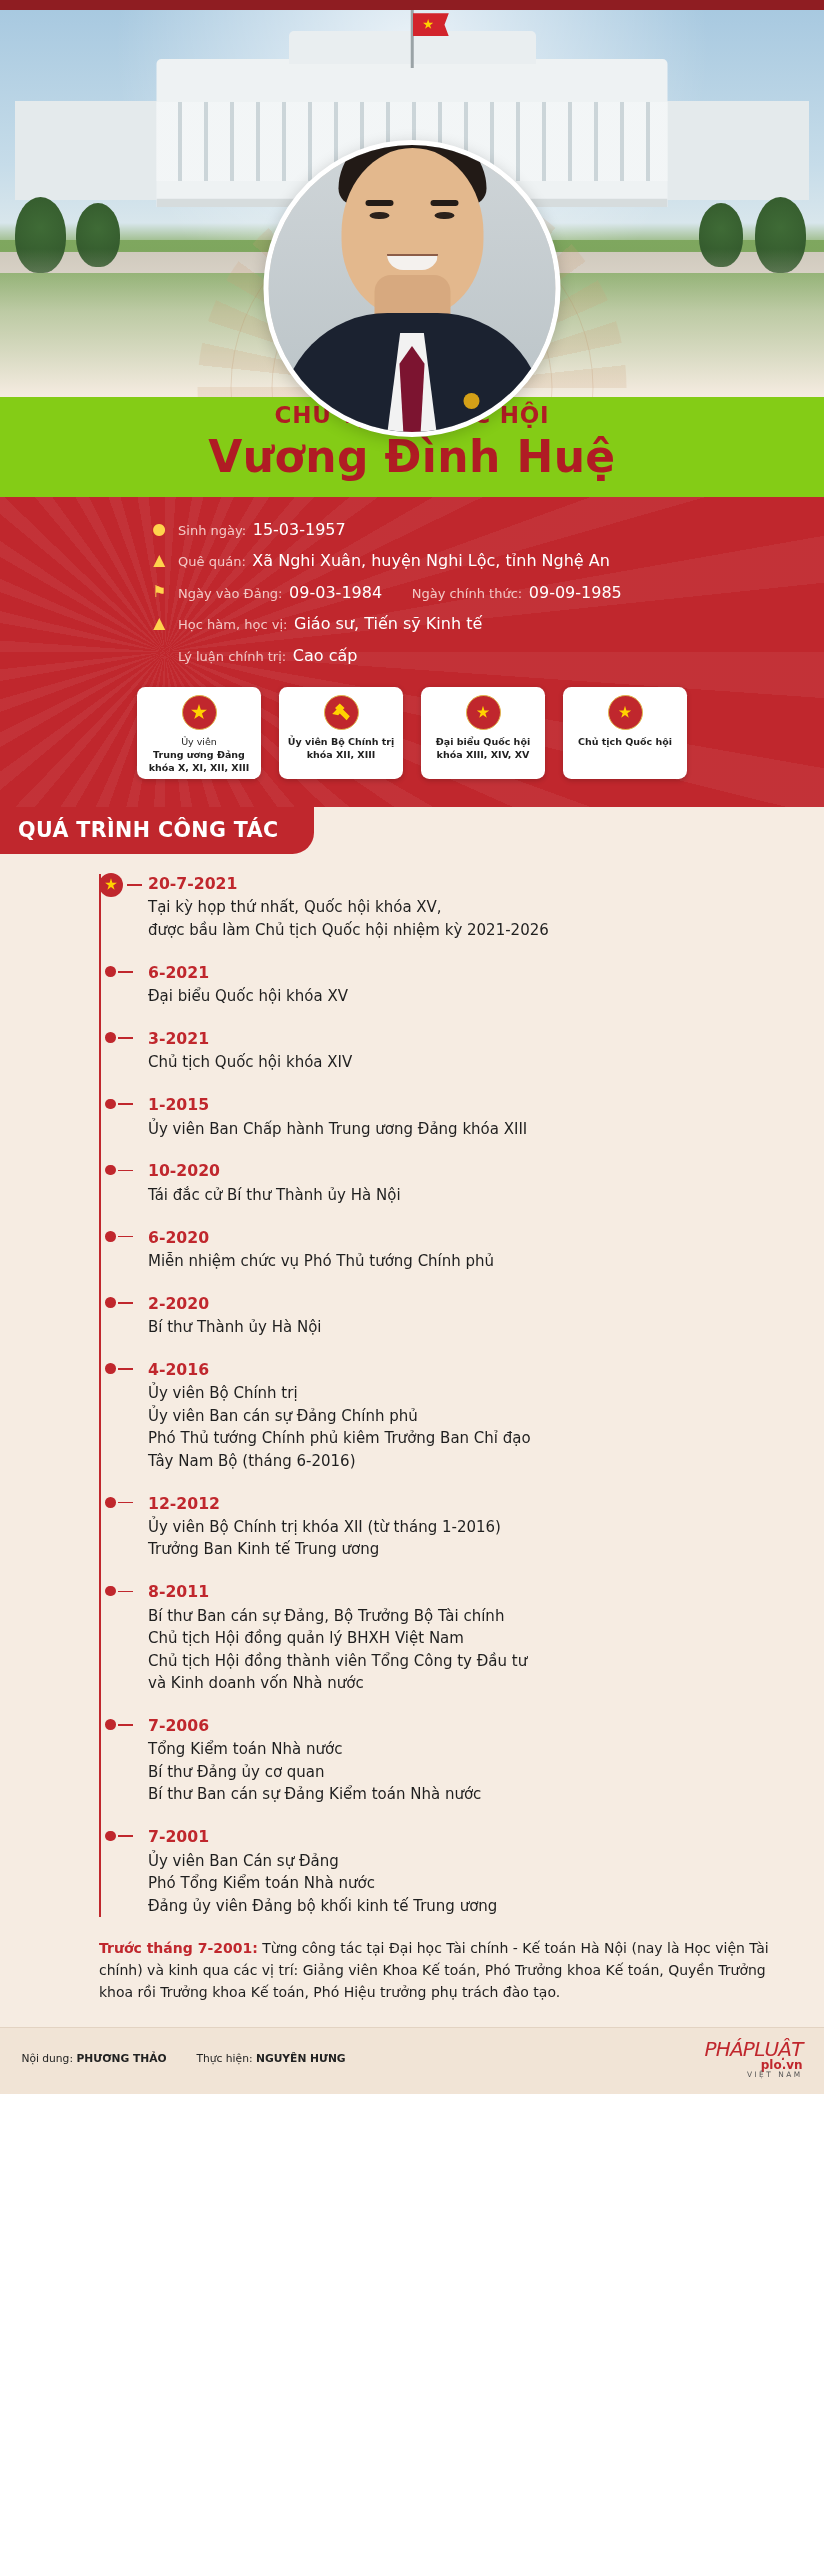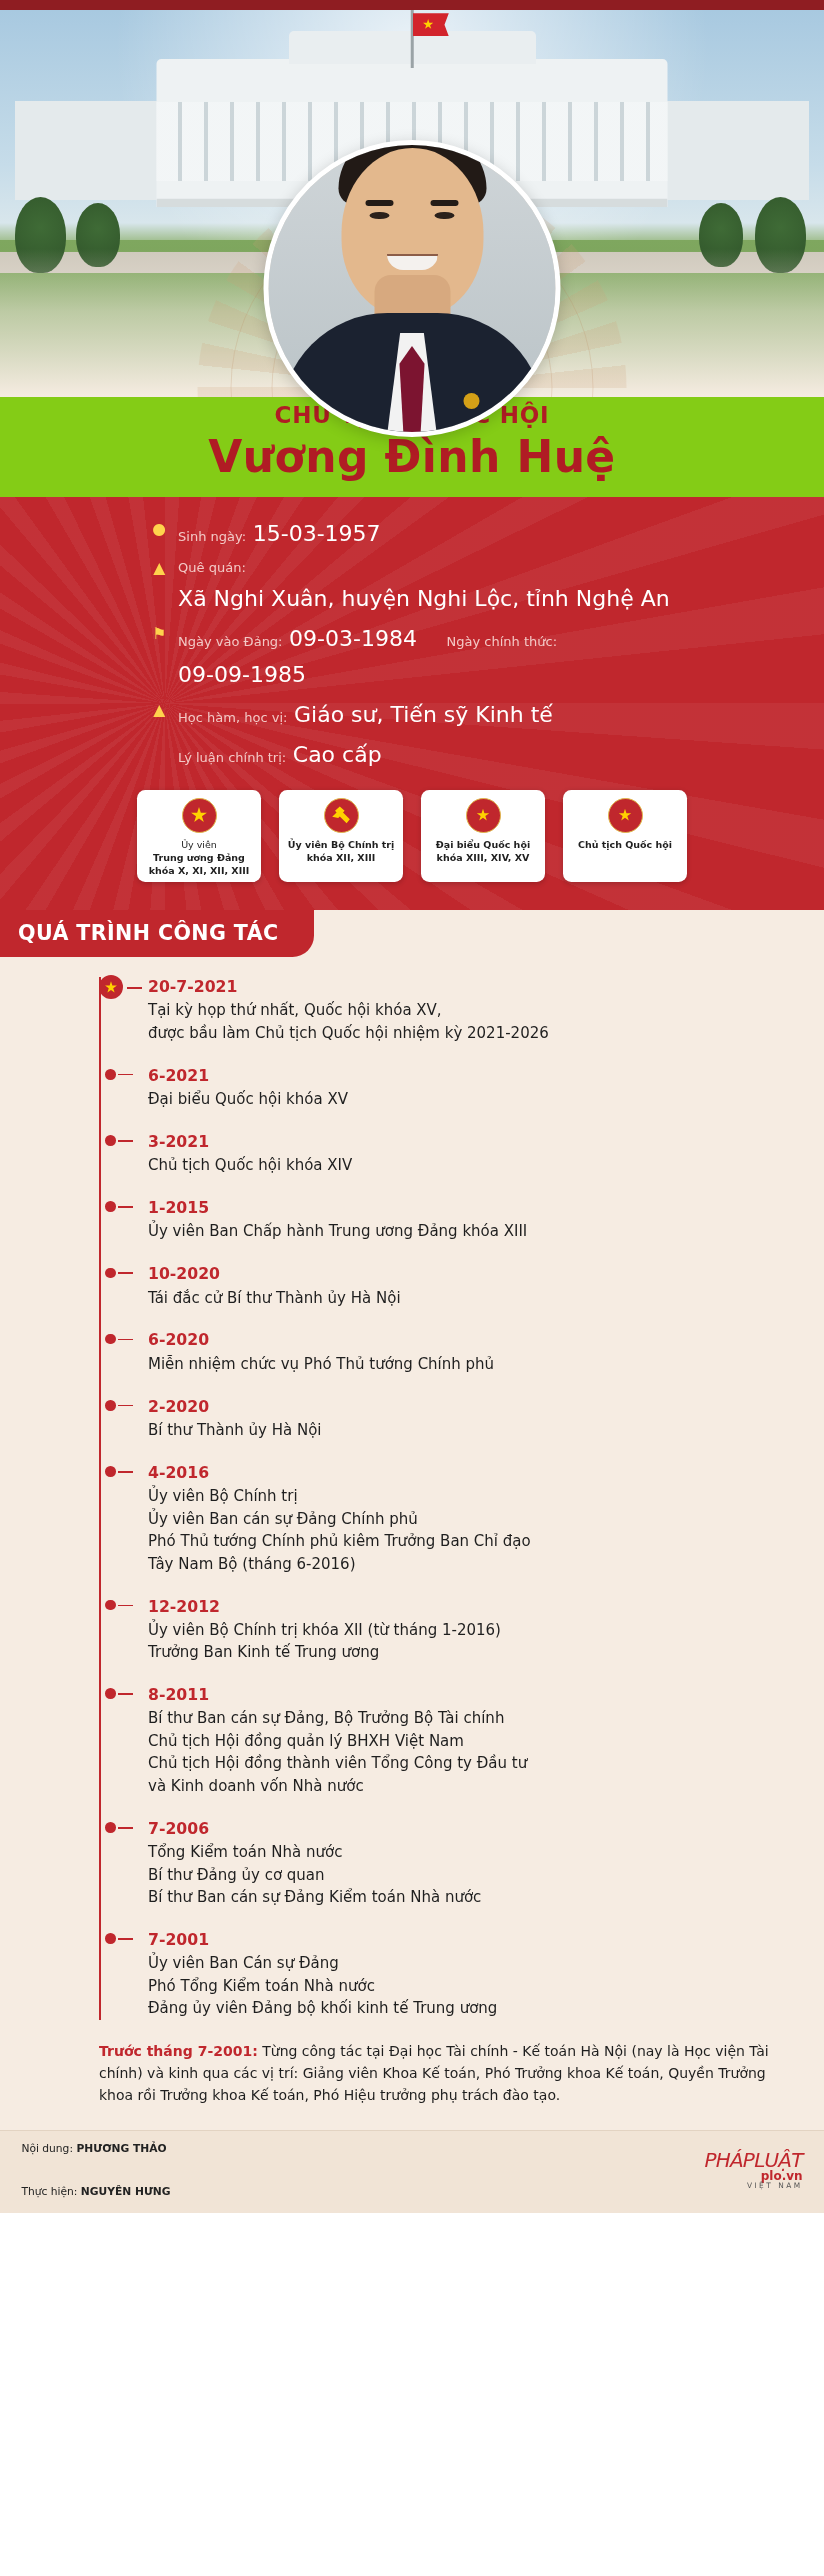--- a/index.html
+++ b/index.html
@@ -203,21 +203,21 @@
     display: flex; align-items: flex-start; gap: 8.2px;
     margin-bottom: 10px;
     color: #ffffff;
     font-size: 15.7px;
   }
   .info-ico {
     width: 21.4px; min-width: 21.4px; text-align: center;
     color: #ffd34d; font-size: 15.7px; line-height: 1.25;
   }
   .info-lbl { color: #f3c9c6; font-size: 13px; line-height: 1.5; white-space: nowrap; text-align: center; }
-  .info-val { color: #ffffff; font-size: 22px; line-height: 1.35; }
+  .info-val { color: #ffffff; font-size: 16px; line-height: 1.35; }
   .inline-gap { display: flex; gap: 6.6px; align-items: baseline; flex-wrap: wrap; }
   .gap-x { margin-left: 23px; }
 
   
   .badges {
     display: flex; justify-content: center; gap: 18px;
     margin-top: 20px; position: relative;
   }
   .badge {
     width: 124px; height: 92px; background: #ffffff; border-radius: 8.2px;
@@ -305,21 +305,21 @@
   }
   .footnote b { color: #c0272d; }
 
   
   .footer {
     background: #f1e4d6;
     display: flex; align-items: center; justify-content: space-between;
     padding: 11.5px 21.4px 15px 21.4px;
     border-top: 0.8px solid #e3d3c2;
   }
-  .credits { font-size: 10.7px; color: #222; display: flex; gap: 30px; flex-direction: column; }
+  .credits { font-size: 10.7px; color: #222; display: flex; gap: 30px; }
   .credits b { font-weight: bold; }
   .logo { text-align: right; line-height: 1; }
   .logo .brand {
     font-size: 20px; font-weight: normal; font-style: italic;
     color: #1b1b1b; letter-spacing: -0.8px; margin-left: 48px;
   }
   .logo .brand span { color: #c0272d; }
   .logo .dom { font-size: 12px; color: #c0272d; font-weight: bold; margin-top: 0;}
   .logo .vn { font-size: 7.4px; color: #555; letter-spacing: 2.5px; }
   

